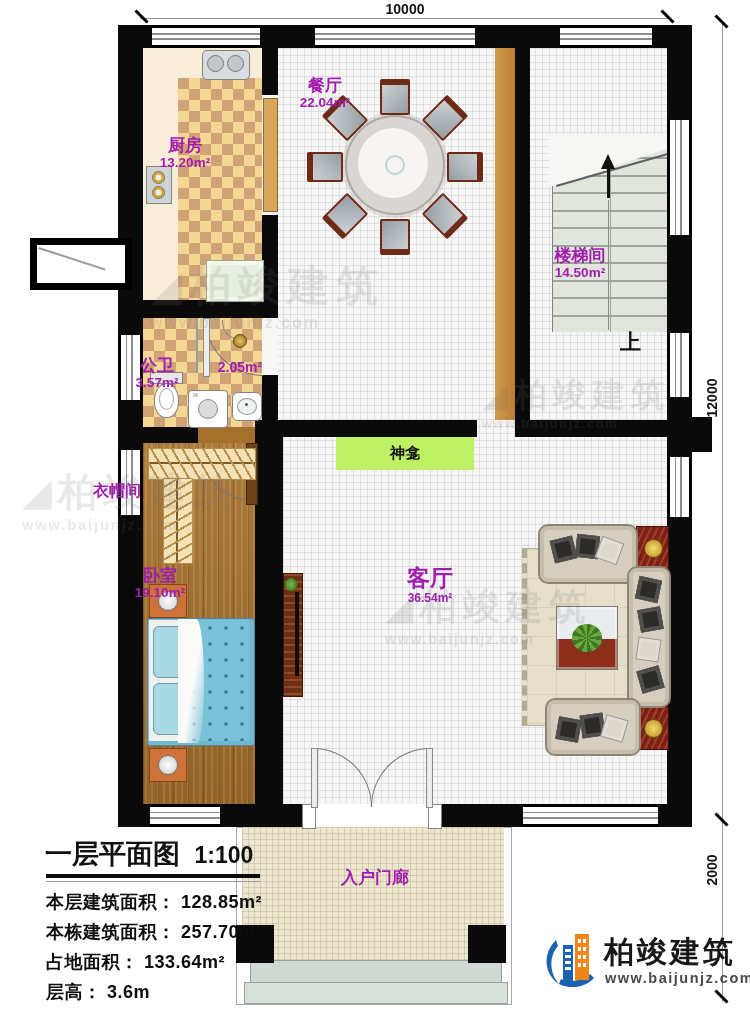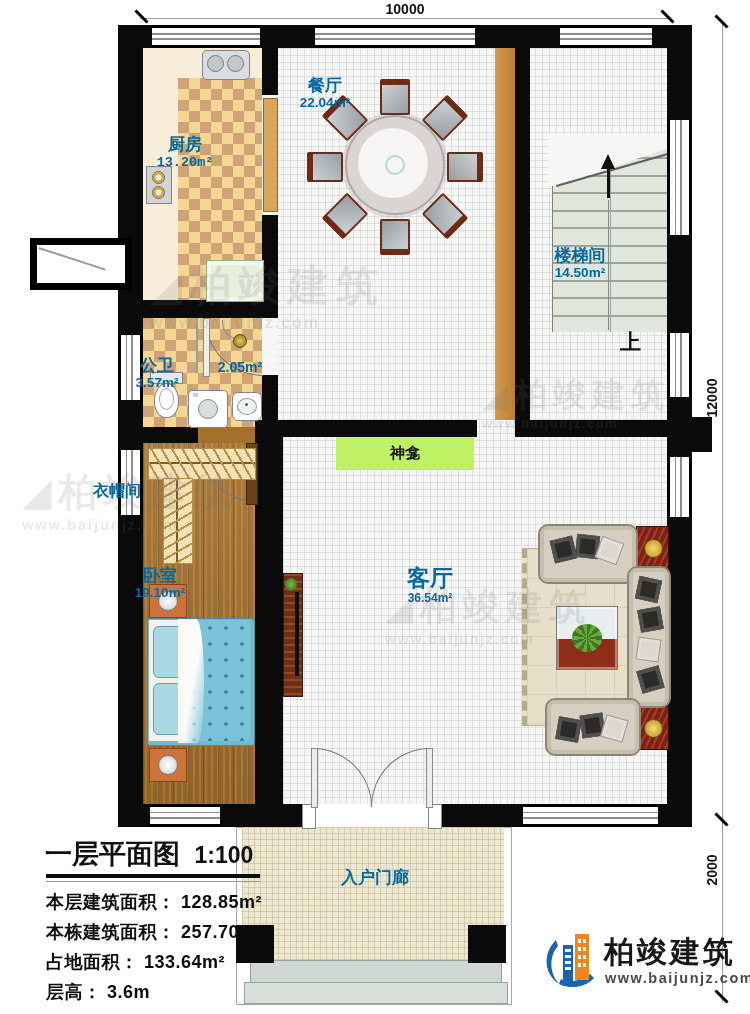--- a/index.html
+++ b/index.html
@@ -10,21 +10,21 @@
   .dimline{position:absolute;background:#9b9b9b;}
   .tick{position:absolute;width:17px;height:3px;background:#000;transform:rotate(45deg);}
   .dimtxt{position:absolute;font-size:14px;font-weight:700;color:#111;text-align:center;}
   .grid{background-color:#f6f6f4;background-image:linear-gradient(rgba(185,190,200,.38) 1px,transparent 1px),linear-gradient(90deg,rgba(185,190,200,.38) 1px,transparent 1px);background-size:7px 7px;}
   .marble{background:#f8edd8;background-image:radial-gradient(ellipse 70px 45px at 28% 18%,#fdf7ea 0%,transparent 65%),radial-gradient(ellipse 90px 55px at 72% 55%,#eede bc 0%,transparent 60%),radial-gradient(ellipse 60px 80px at 22% 82%,#f2e4c8 0%,transparent 60%),radial-gradient(ellipse 70px 40px at 80% 12%,#f1e3c6 0%,transparent 60%);}
   .checker{background:repeating-conic-gradient(#f4d793 0% 25%,#d0a377 0% 50%);background-size:22px 22px;border:1px solid #b5原8a5e;}
   .wood{background:#a5702c;background-image:repeating-linear-gradient(90deg,rgba(55,28,4,.28) 0 1px,transparent 1px 15px),repeating-linear-gradient(90deg,rgba(255,228,170,.14) 2px 4px,transparent 4px 8px),linear-gradient(180deg,rgba(255,255,255,.07),rgba(0,0,0,.12));}
   .porchfloor{background-color:#ece7ce;background-image:linear-gradient(rgba(170,160,125,.35) 1px,transparent 1px),linear-gradient(90deg,rgba(170,160,125,.35) 1px,transparent 1px);background-size:6px 6px;}
   .winh{position:absolute;background:#fff;border-top:3px solid #000;border-bottom:3px solid #000;background-image:linear-gradient(180deg,transparent 0 5px,#8d8d8d 5px 6.5px,transparent 6.5px 10.5px,#8d8d8d 10.5px 12px,transparent 12px);}
   .winv{position:absolute;background:#fff;border-left:3px solid #000;border-right:3px solid #000;background-image:linear-gradient(90deg,transparent 0 5px,#8d8d8d 5px 6.5px,transparent 6.5px 10.5px,#8d8d8d 10.5px 12px,transparent 12px);}
-  .rl{position:absolute;text-align:center;line-height:1.12;color:#0369a1;}
+  .rl{position:absolute;text-align:center;line-height:1.12;color:#a21caf;}
   .rl-name{font-size:17px;font-weight:700;}
   .rl-area{font-size:13.5px;font-weight:700;}
   .chair{position:absolute;width:26px;height:28px;background:linear-gradient(135deg,#ccd1d4,#969da2);border:2px solid #6d2a16;border-top-width:6px;border-radius:2px;}
   .sofa{position:absolute;background:#d6cfc0;border:2px solid #8d8678;border-radius:10px;box-shadow:inset 0 0 0 4px #c6beac;}
   .pil{position:absolute;width:21px;height:21px;background:#2c2b29;border:1px solid #5a5a58;box-shadow:inset 0 0 0 3px rgba(255,255,255,.18);}
   .pil.lt{background:#ddd8cc;border-color:#999;}
   .endt{position:absolute;background:#7c2114;background-image:repeating-linear-gradient(115deg,rgba(255,130,90,.28) 0 2px,transparent 2px 6px);border:1px solid #3c0f08;}
   .gold{position:absolute;width:17px;height:17px;border-radius:50%;background:radial-gradient(#f4da6e,#b8891f);border:1px solid #6e5210;}
   .arcBL{position:absolute;border-left:1.6px solid #777;border-bottom:1.6px solid #777;border-radius:0 0 0 100%;}
   .arcTR{position:absolute;border-top:1.6px solid #777;border-right:1.6px solid #777;border-radius:0 100% 0 0;}
@@ -208,21 +208,21 @@
   </div>
   <div class="sofa" style="left:545px;top:698px;width:92px;height:54px;">
     <div class="pil" style="left:10px;top:18px;transform:rotate(10deg);"></div>
     <div class="pil" style="left:34px;top:14px;transform:rotate(-8deg);"></div>
     <div class="pil lt" style="left:56px;top:17px;transform:rotate(16deg);"></div>
   </div>
   <div class="abs" style="left:556px;top:606px;width:60px;height:62px;background:linear-gradient(180deg,#e9edef 0 52%,#8c2e1a 52% 100%);border:1.5px solid #767676;box-shadow:inset 0 0 0 2px rgba(255,255,255,.4);">
     <div class="abs" style="left:15px;top:17px;width:30px;height:28px;border-radius:50%;background:repeating-conic-gradient(#3c7a21 0 20deg,#6aa83f 20deg 40deg);"></div>
   </div>
 
-  <div class="rl" style="left:140px;top:136px;width:90px;font-family:Liberation Mono, monospace;">
+  <div class="rl" style="left:140px;top:136px;width:90px;">
     <div class="rl-name">厨房</div>
     <div class="rl-area">13.20m²</div>
   </div>
   <div class="rl" style="left:280px;top:76px;width:90px;">
     <div class="rl-name">餐厅</div>
     <div class="rl-area">22.04m²</div>
   </div>
   <div class="rl" style="left:532px;top:246px;width:96px;">
     <div class="rl-name">楼梯间</div>
     <div class="rl-area">14.50m²</div>

